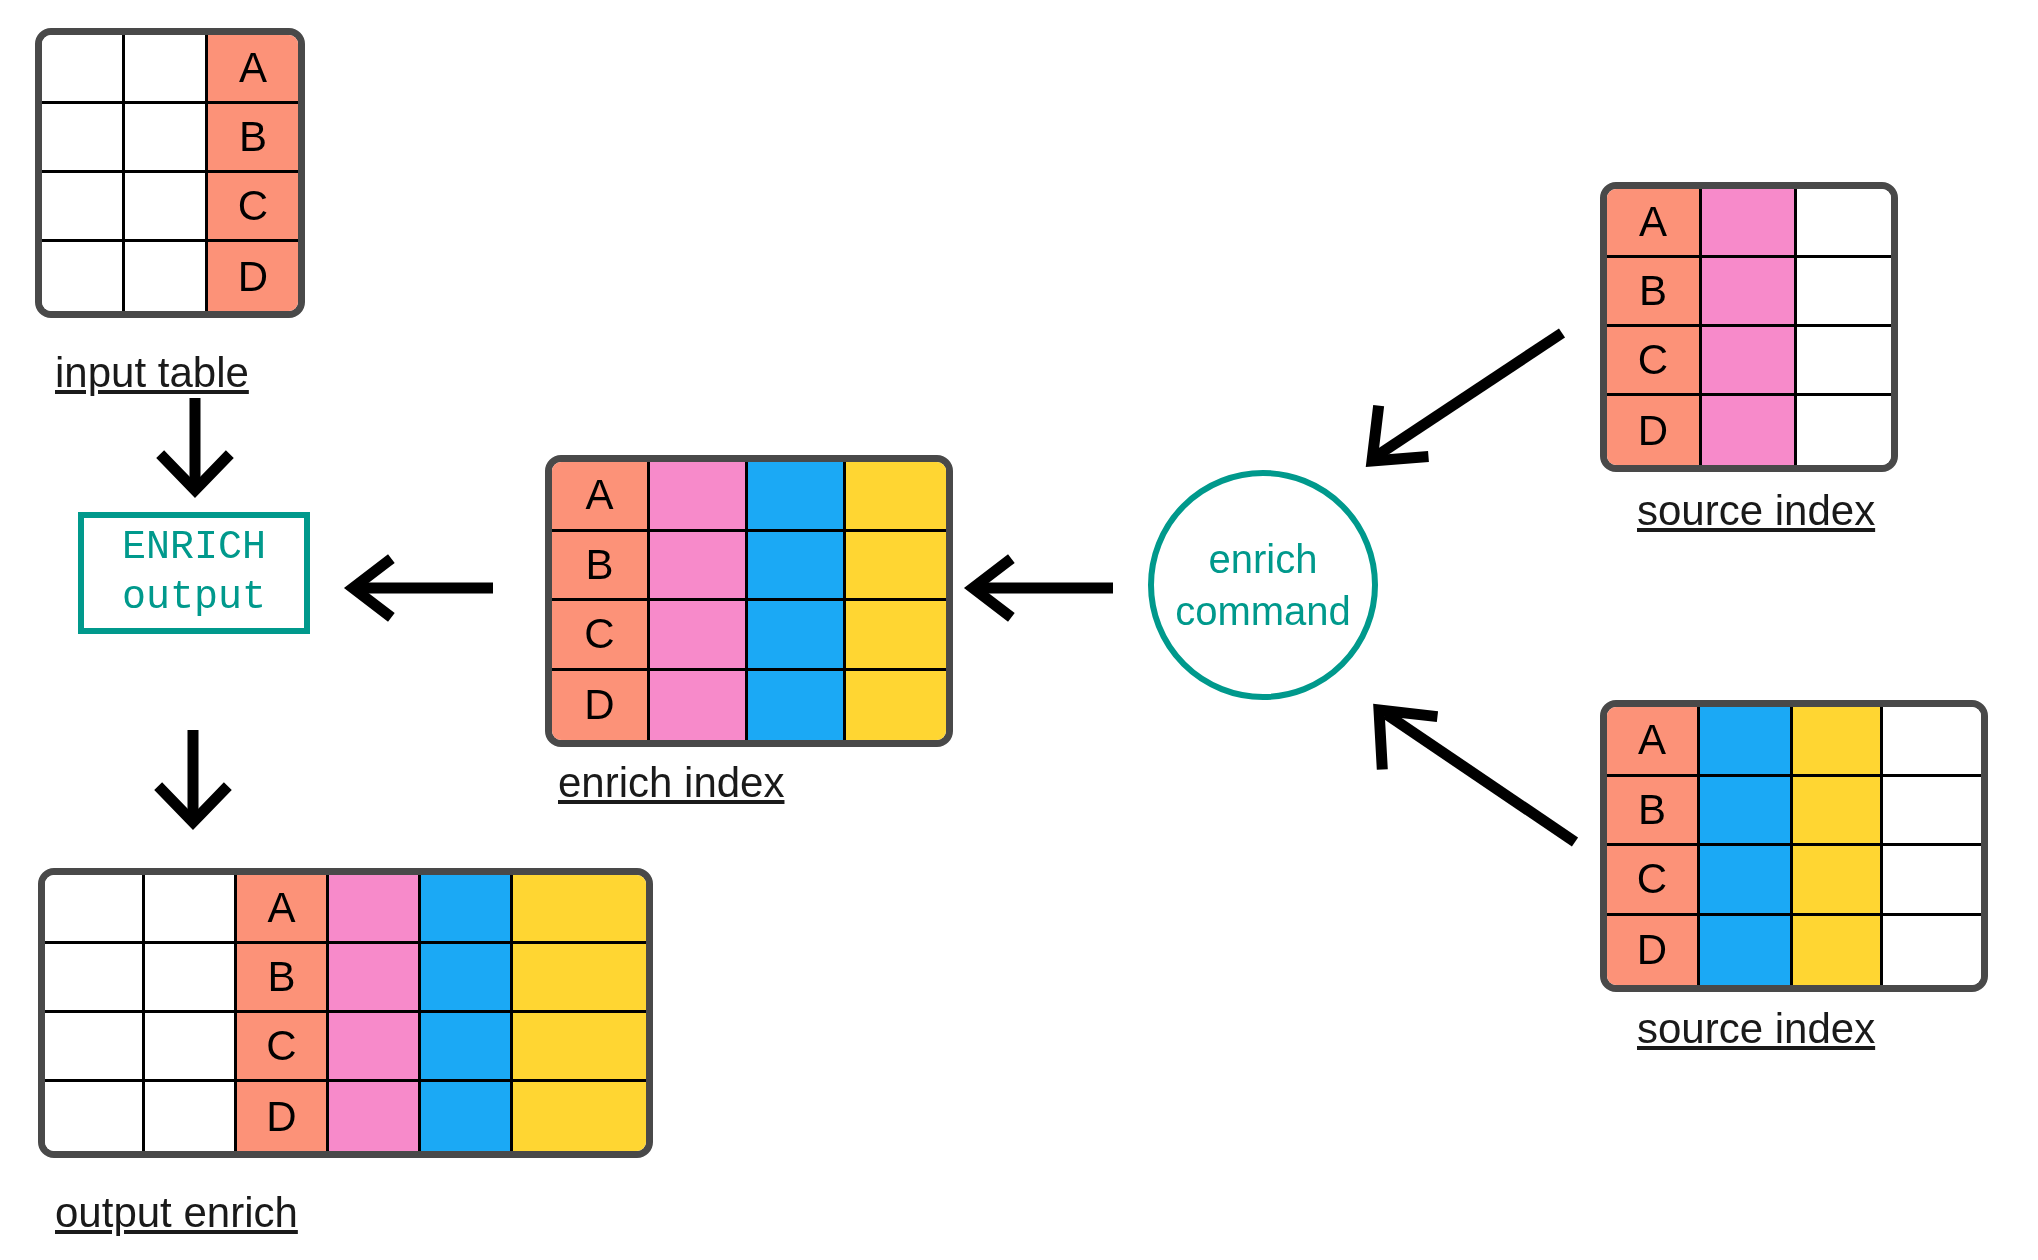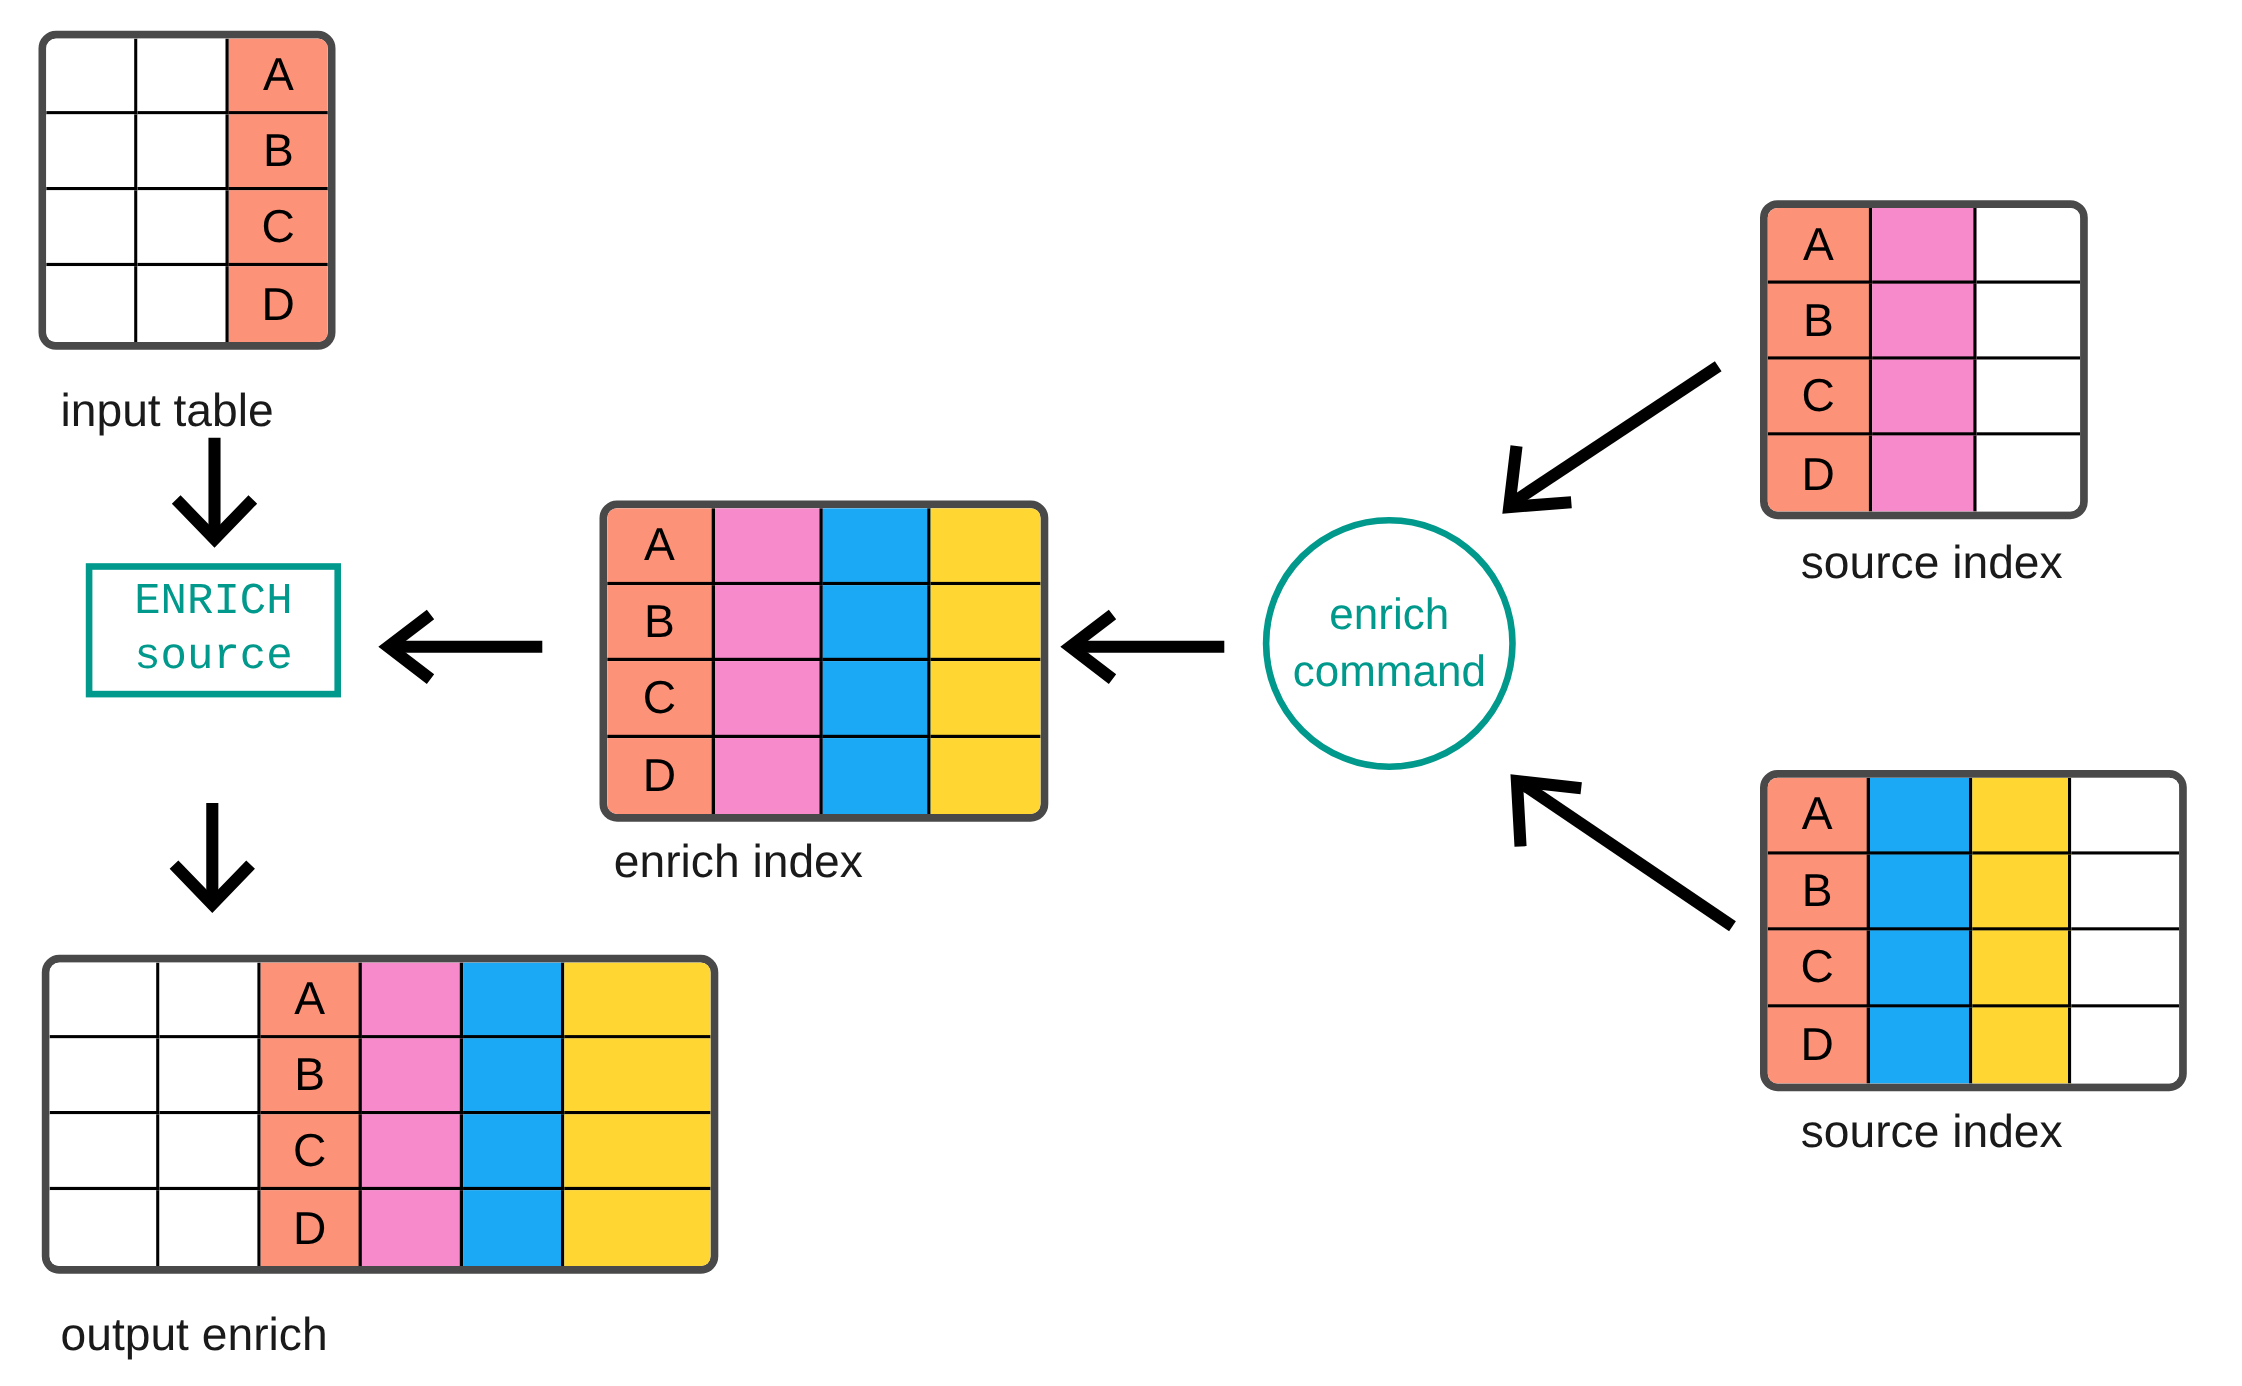--- a/index.html
+++ b/index.html
@@ -55,20 +55,21 @@
   .c-blue   { background: #1BA9F5; }
   .c-yellow { background: #FFD632; }
 
   
   .caption {
     position: absolute;
     font-size: 42px;
     color: #1a1a1a;
     white-space: nowrap;
     line-height: 1;
+    text-decoration: underline;
   }
 
   
   #enrich-command {
     position: absolute;
     box-sizing: border-box;
     border: 6px solid #00998C;
     background: #ffffff;
     display: flex;
     flex-direction: column;
@@ -150,21 +151,21 @@
   </div>
   <div class="caption" style="left:55px; top:352px;">input table</div>
 
   <svg class="arrow-svg" style="left:150px; top:398px; width:90px; height:98px;" viewBox="0 0 90 98">
     <line class="arrow-line" x1="45" y1="0" x2="45" y2="88"></line>
     <polyline class="arrow-head" points="14,60 45,92 76,60"></polyline>
   </svg>
 
   <div id="enrich-command" style="left:78px; top:512px; width:232px; height:122px;">
     <div class="mono">ENRICH</div>
-    <div class="mono">source</div>
+    <div class="mono">output</div>
   </div>
 
   <svg class="arrow-svg" style="left:148px; top:730px; width:90px; height:98px;" viewBox="0 0 90 98">
     <line class="arrow-line" x1="45" y1="0" x2="45" y2="88"></line>
     <polyline class="arrow-head" points="14,60 45,92 76,60"></polyline>
   </svg>
 
   <div class="tbl" id="output-table" style="left:38px; top:868px; width:615px; height:290px;">
     <div class="tbl-row">
       <div class="cell c-white" style="width:100px;"></div>

